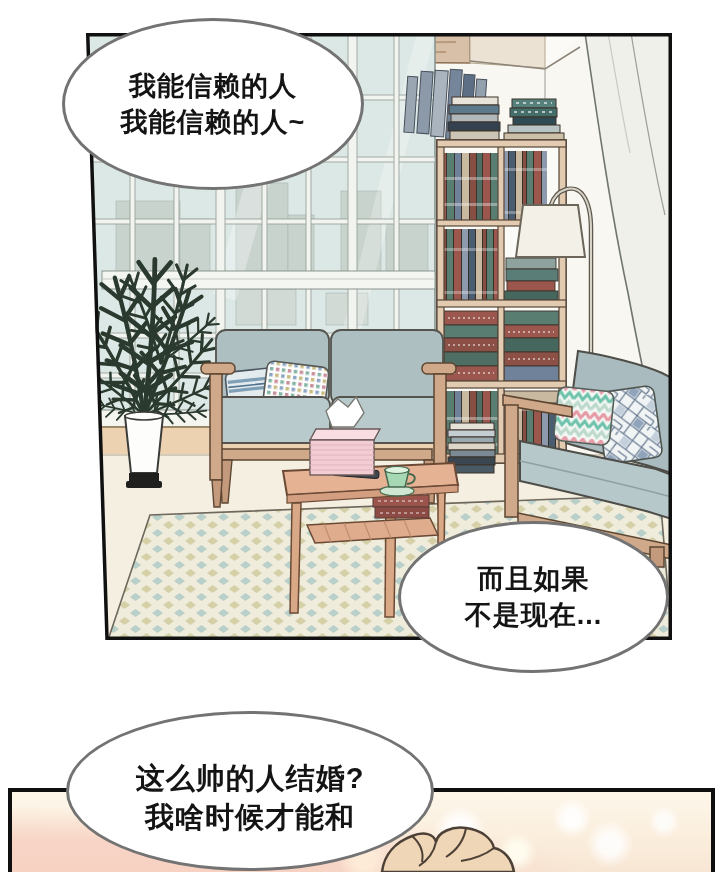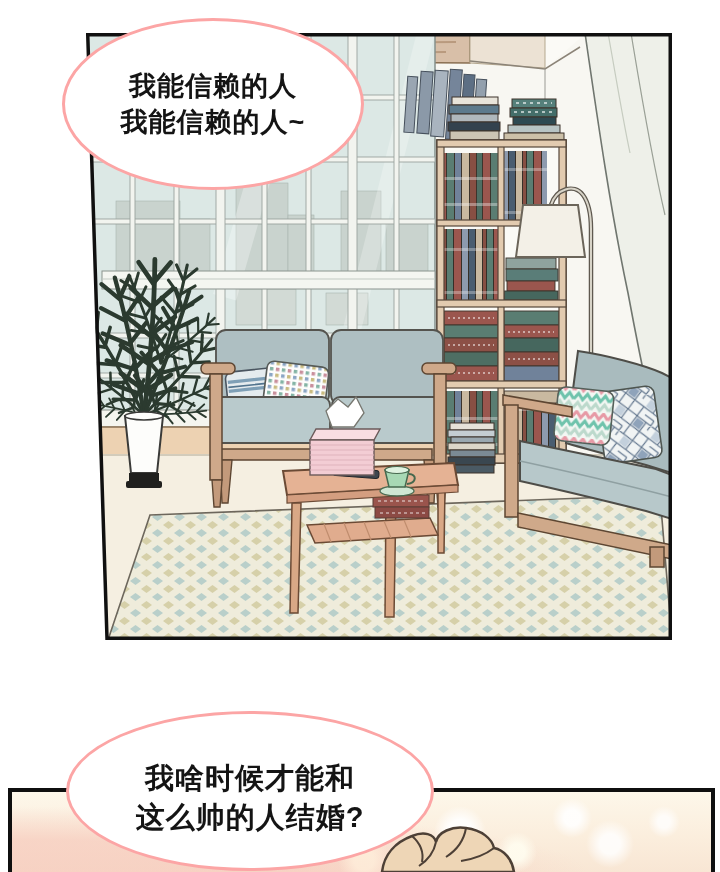--- a/index.html
+++ b/index.html
@@ -3,21 +3,21 @@
 <meta charset="utf-8">
 <style>
   html,body{margin:0;padding:0;background:#ffffff;}
   .stage{
     position:relative;width:720px;height:872px;overflow:hidden;background:#ffffff;
     font-family:"Liberation Sans","DejaVu Sans",sans-serif;
   }
   .panel-main{position:absolute;left:86px;top:33px;width:586px;height:607px;z-index:1;}
   .panel-main svg{display:block;}
   .bubble{
-    position:absolute;z-index:5;background:#ffffff;border:3px solid #fca5a5;border-radius:50%;
+    position:absolute;z-index:5;background:#ffffff;border:3px solid #737373;border-radius:50%;
     display:flex;flex-direction:column;align-items:center;justify-content:center;
     font-weight:700;color:#141414;text-align:center;line-height:1.34;letter-spacing:1px;
   }
   .bubble-1{left:62px;top:18px;width:296px;height:166px;font-size:27px;}
   .bubble-2{left:398px;top:521px;width:265px;height:146px;font-size:27px;}
   .bubble-3{left:66px;top:711px;width:368px;height:160px;font-size:29px;padding-top:14px;box-sizing:border-box;}
   .panel-bottom{
     position:absolute;left:8px;top:788px;width:707px;height:84px;z-index:1;
     box-sizing:border-box;border:4px solid #0f0f0f;border-bottom:none;
     background:
@@ -360,19 +360,23 @@
       <path d="M18,60 C20,42 32,30 48,24 C60,19 70,22 72,30 C74,20 88,14 102,16 C118,18 128,27 130,36 C140,38 148,47 150,60 Z" fill="#eed6b6" stroke="#4d4036" stroke-width="2.5"></path>
       <path d="M48,24 C56,31 60,40 58,50 M72,30 C70,40 64,48 55,54 M102,16 C100,28 93,38 82,45 M130,36 C121,43 110,47 97,49" fill="none" stroke="#4d4036" stroke-width="2"></path>
     </svg>
   </div>
 
   <div class="bubble bubble-1">
     <div>我能信赖的人</div>
     <div>我能信赖的人~</div>
   </div>
 
+  <div class="bubble bubble-2">
+    <div>而且如果</div>
+    <div>不是现在...</div>
+  </div>
 
   <div class="bubble bubble-3">
+    <div>这么帅的人结婚?</div>
     <div>我啥时候才能和</div>
-    <div>这么帅的人结婚?</div>
   </div>
 
 </div>
 
 </body></html>

